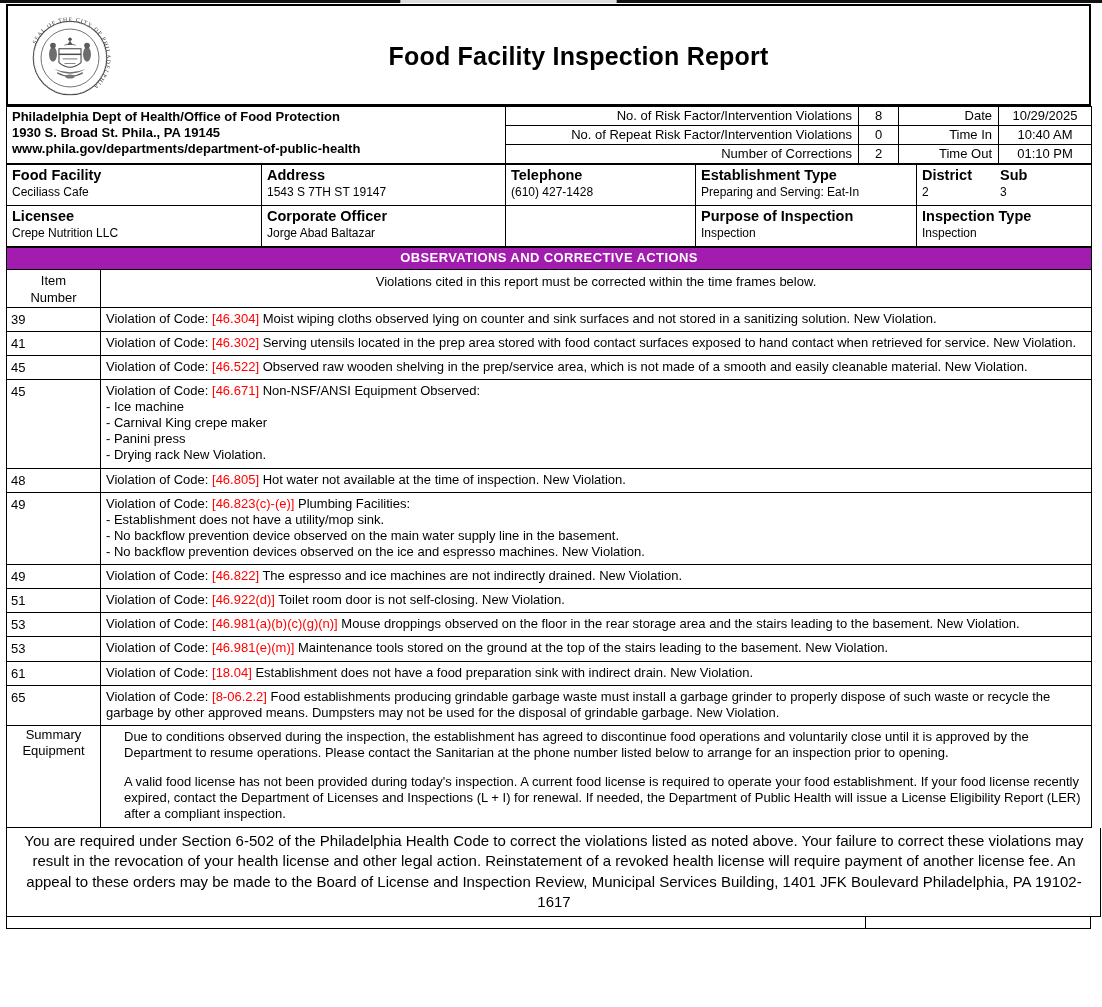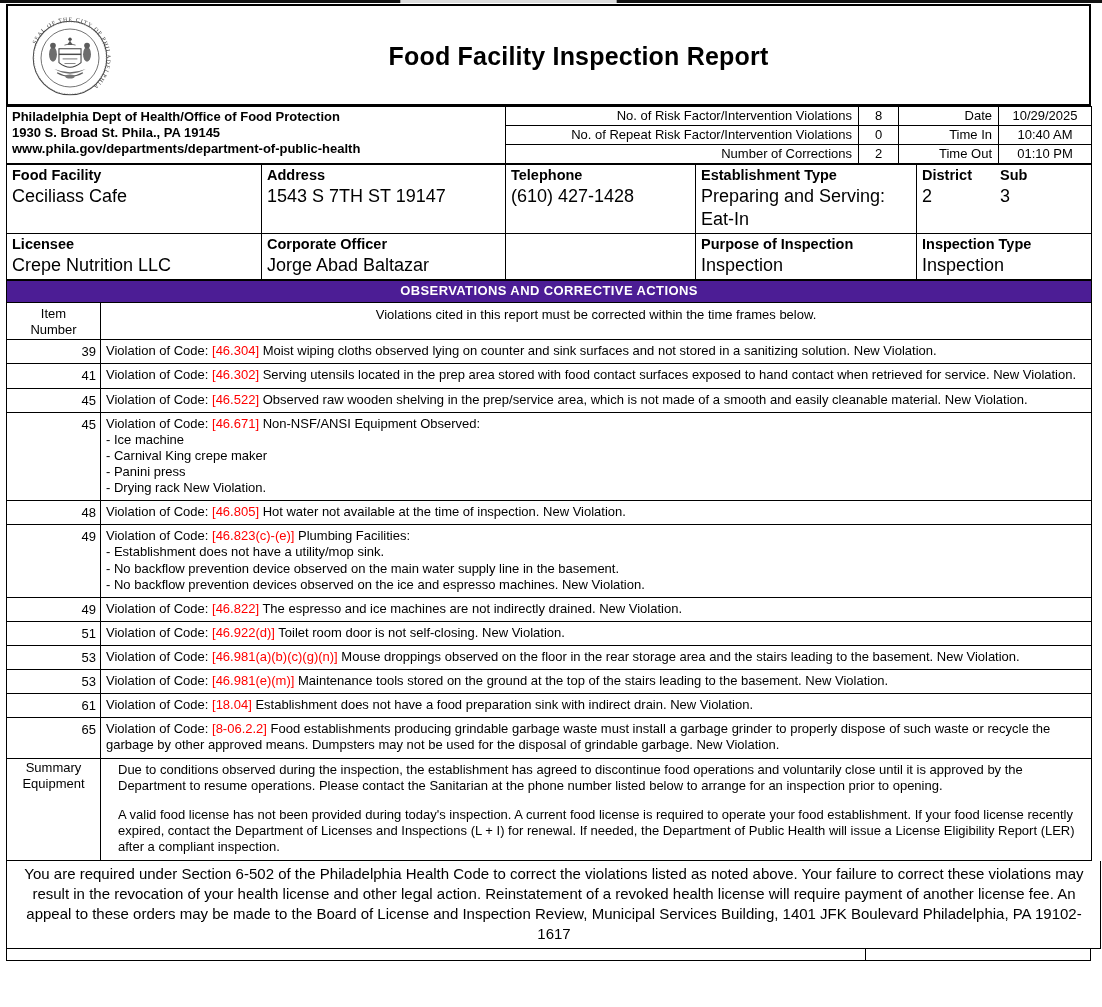--- a/index.html
+++ b/index.html
@@ -120,35 +120,35 @@
     padding: 1px 5px 2px 5px !important;
     border-radius: 8px;
   }
   .fld .lbl {
     font-weight: bold;
     font-size: 14.5px;
     line-height: 1.26;
     white-space: nowrap;
   }
   .fld .val {
-    font-size: 18px;
+    font-size: 12px;
     line-height: 1.3;
   }
   .twocol-lbl {
     display: flex;
   }
   .twocol-lbl > span:first-child { width: 78px; }
   .twocol-val {
     display: flex;
   }
   .twocol-val > span:first-child { width: 78px; }
 
   
   .banner {
-    background: #4c1d95;
+    background: #a21caf;
     color: #ffffff;
     text-align: center;
     font-weight: bold;
     font-size: 15px;
     letter-spacing: 0.4px;
     padding: 2px 0 3px 0 !important;
   }
 
   
   .itemhead {
@@ -156,21 +156,21 @@
     font-size: 12.5px;
     line-height: 1.25;
     padding-top: 3px !important;
   }
   .violhead {
     text-align: center;
     font-size: 12.5px;
     padding-top: 4px !important;
   }
   .itemno {
-    text-align: right;
+    text-align: left;
     font-size: 13px;
     vertical-align: middle;
     padding-top: 4px !important;
   }
   .violtext {
     font-size: 12.8px;
     line-height: 1.34;
     padding: 3px 4px 4px 5px !important;
   }
   .code {
@@ -182,21 +182,21 @@
     vertical-align: middle;
     line-height: 1.3;
     margin-left: 8px;
   }
   .summary-body {
     font-size: 12.8px;
     line-height: 1.38;
     padding: 3px 5px 5px 5px !important;
   }
   .summary-body p {
-    margin: 0 0 13px 12px;
+    margin: 0 0 13px 18px;
   }
   .summary-body p:last-child { margin-bottom: 0; }
 
   
   .footer-box {
     border: 1px solid #000000;
     border-top: none;
     font-size: 15px;
     line-height: 1.34;
     padding: 3px 5px 4px 6px;

